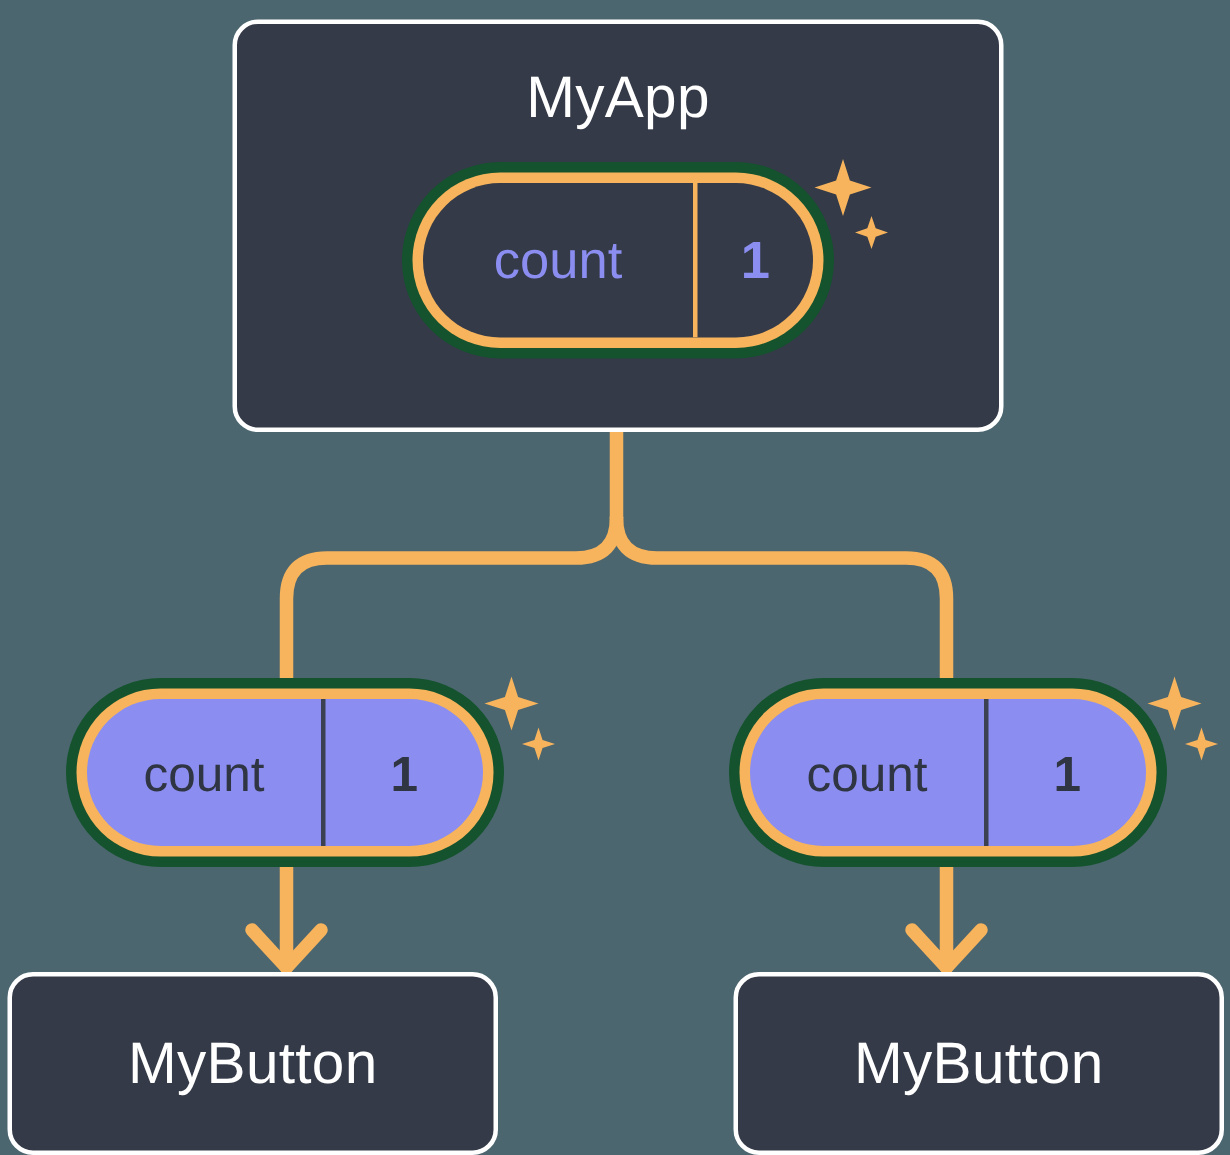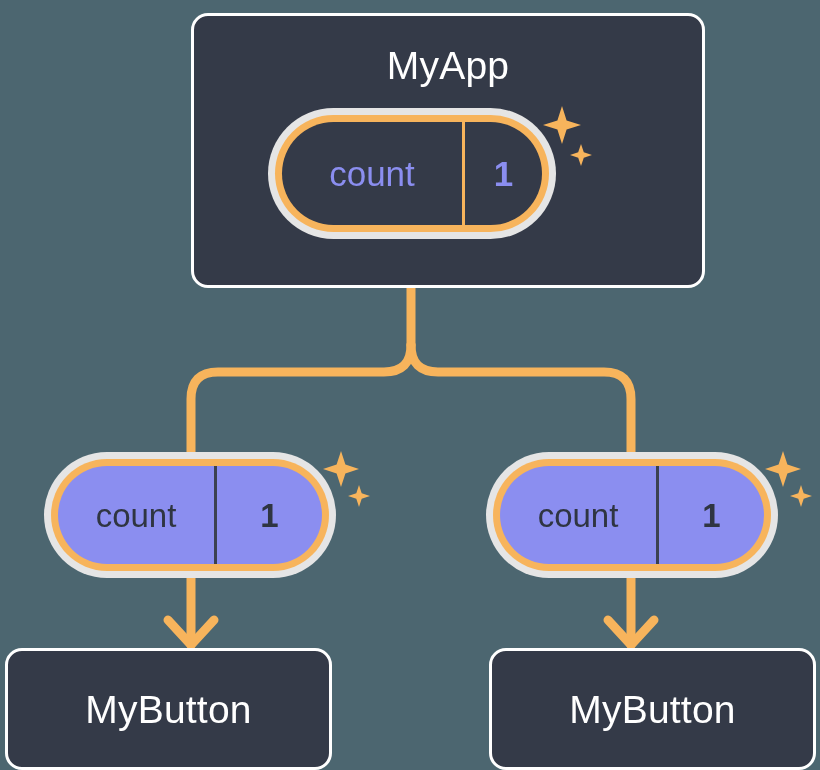--- a/index.html
+++ b/index.html
@@ -53,21 +53,20 @@
     line-height: 1;
     white-space: nowrap;
   }
 
   #box-myapp {
     left: 155px;
     top: 13px;
     width: 514px;
     height: 275px;
     justify-content: flex-start;
-    margin-left: 36px;
   }
   #box-myapp .component-title {
     margin-top: 30px;
   }
 
   #box-mybutton-left {
     left: 5px;
     top: 648px;
     width: 327px;
     height: 122px;
@@ -79,21 +78,21 @@
     width: 327px;
     height: 122px;
     justify-content: center;
   }
 
   
   .state-pill {
     position: absolute;
     z-index: 3;
     box-sizing: border-box;
-    background: #e5e5e5;           
+    background: #14532d;           
     border-radius: 999px;
     padding: 7px;
   }
   .state-pill-inner {
     box-sizing: border-box;
     width: 100%;
     height: 100%;
     background: #f7b45c;           
     border-radius: 999px;
     padding: 7px;

